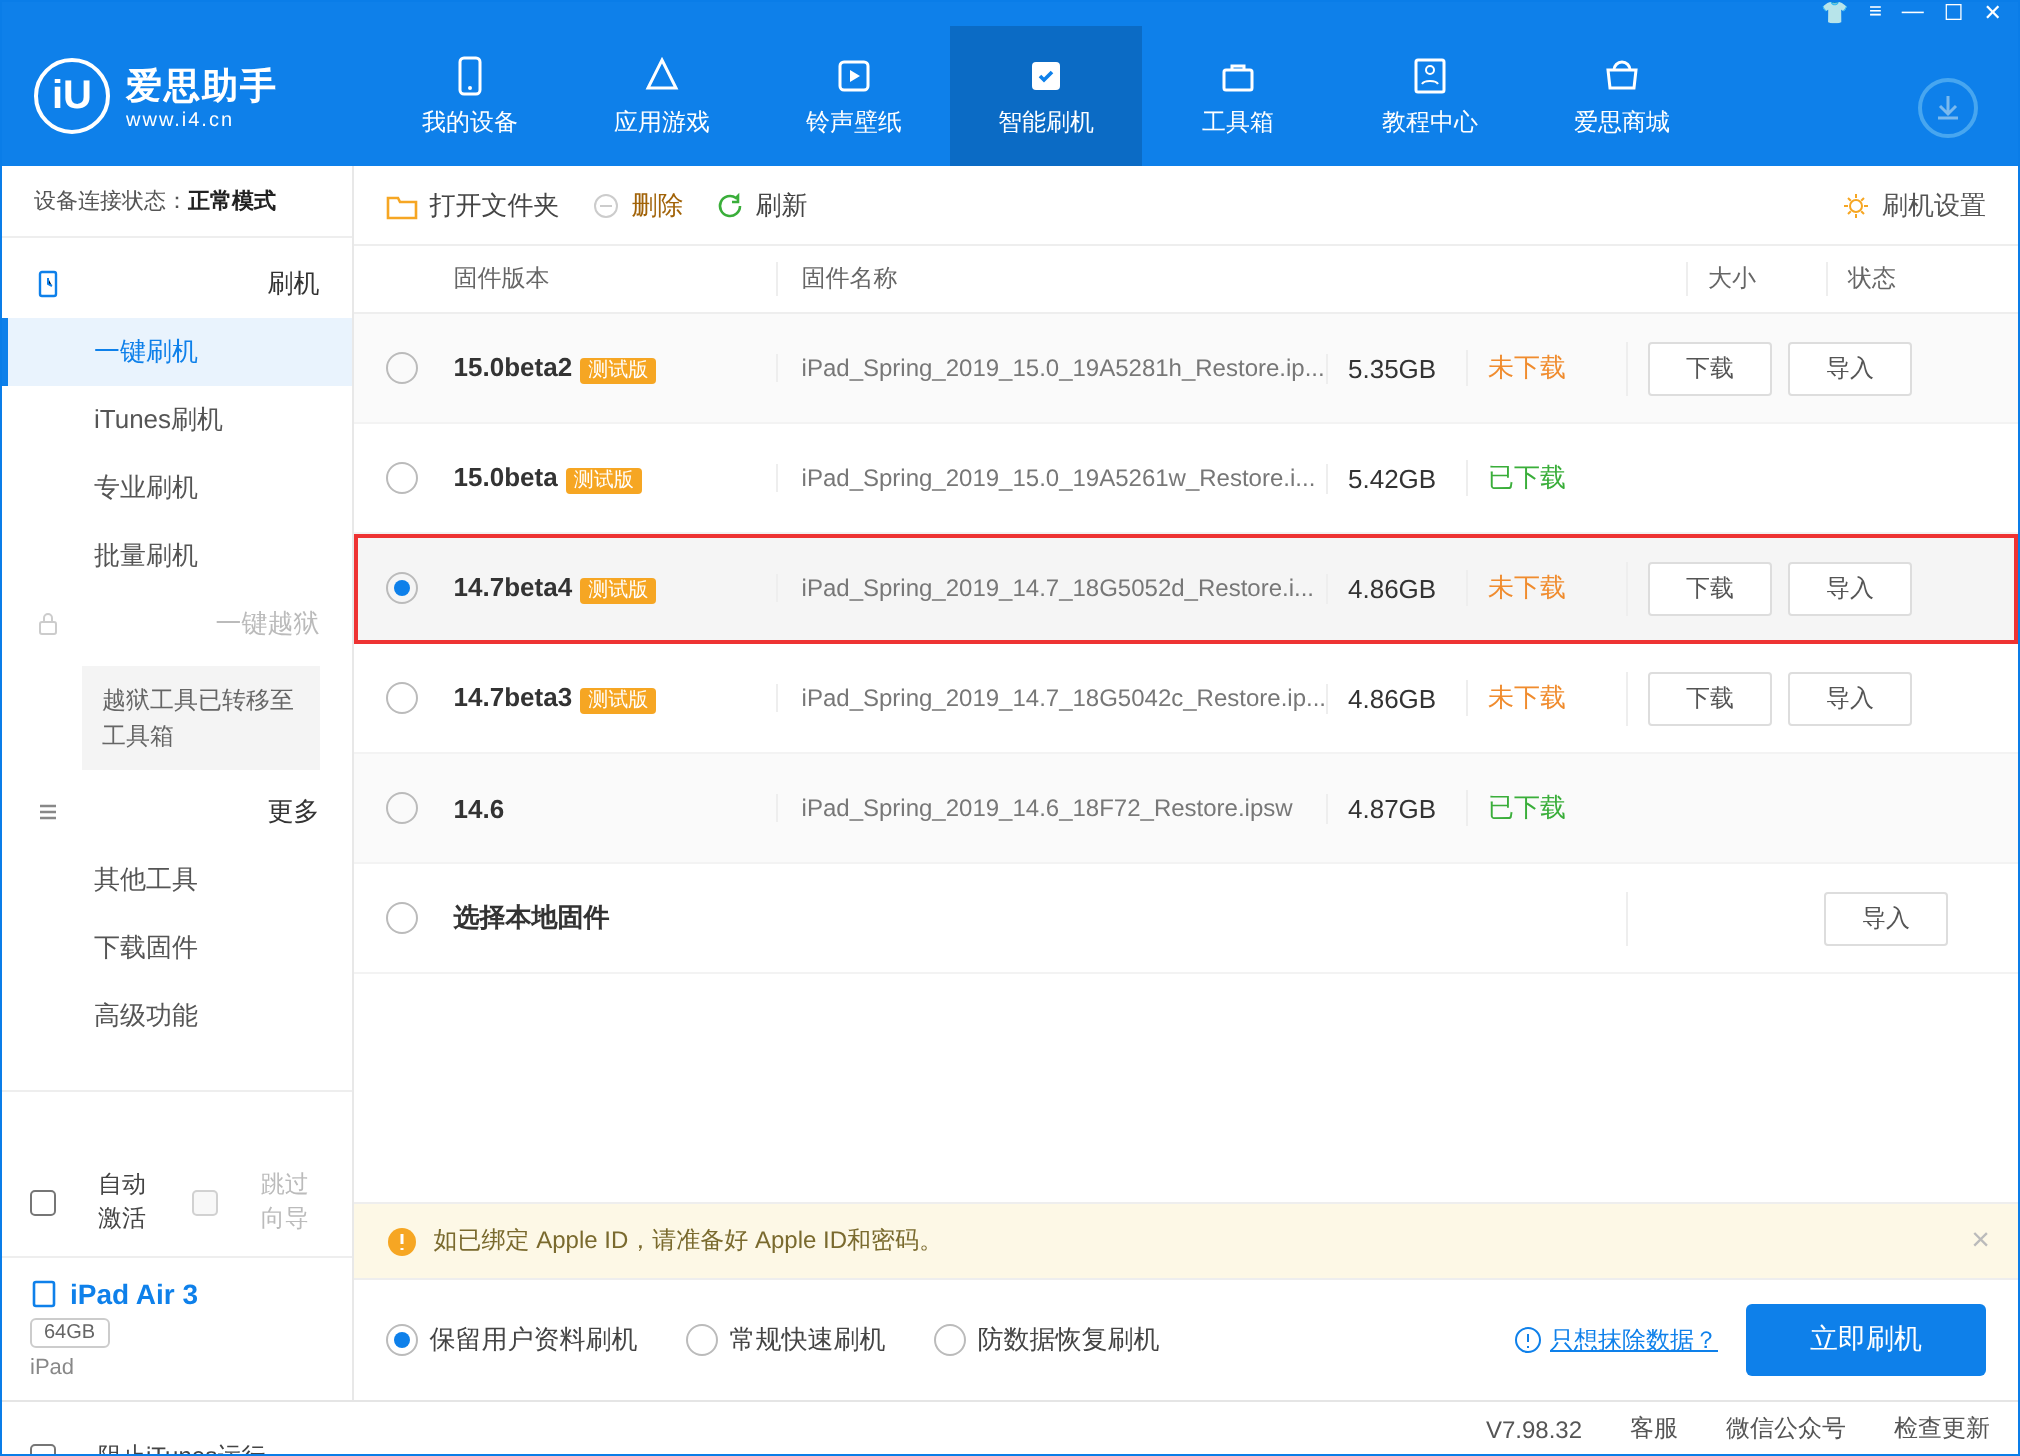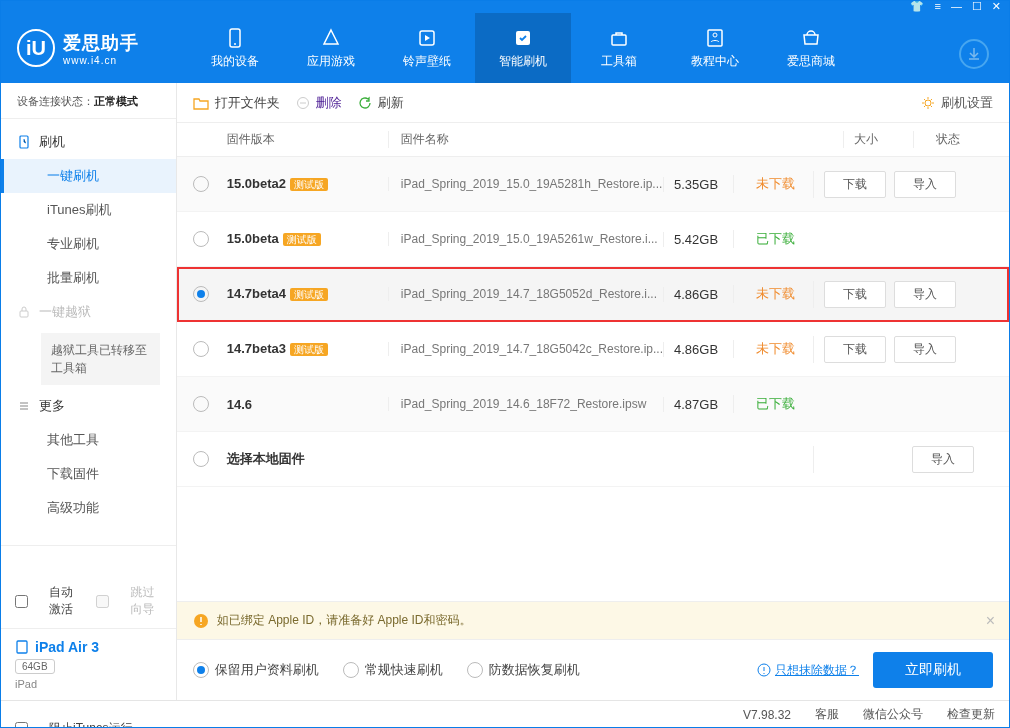--- a/index.html
+++ b/index.html
@@ -17,44 +17,44 @@
 .navtab { width: 96px; display: flex; flex-direction: column; align-items: center; justify-content: center; color: #fff; font-size: 12px; gap: 4px; cursor: pointer; }
 .navtab.active { background: #0b6bc5; }
 .navtab .ico { width: 22px; height: 22px; display: flex; align-items: center; justify-content: center; }
 .header-right { position: absolute; right: 20px; top: 26px; }
 .circle-btn { width: 30px; height: 30px; border: 2px solid #47a6f0; border-radius: 50%; display: flex; align-items: center; justify-content: center; cursor: pointer; }
 .body { display: flex; height: 617px; }
 .sidebar { width: 195px; border-right: 1px solid #e8e8e8; display: flex; flex-direction: column; }
 .conn-status { height: 36px; line-height: 36px; padding-left: 16px; font-size: 11px; color: #555; border-bottom: 1px solid #eee; }
 .conn-status b { color: #222; }
 .side-menu { flex: 1; overflow: auto; padding-top: 6px; }
-.side-group { padding: 8px 16px; font-size: 13px; color: #333; display: flex; align-items: center; gap: 8px; cursor: pointer; }
+.side-group { padding: 8px 16px; font-size: 13px; color: #333; display: flex; align-items: center; gap: 8px; cursor: pointer; justify-content: space-between; }
 .side-group .gico { width: 14px; height: 14px; }
 .side-item { padding: 8px 16px 8px 46px; font-size: 13px; color: #555; cursor: pointer; }
 .side-item.active { background: #e9f3fd; color: #0e80ea; border-left: 3px solid #0e80ea; padding-left: 43px; }
 .side-note { margin: 4px 16px 4px 40px; background: #f4f4f4; padding: 8px 10px; font-size: 12px; color: #666; line-height: 1.5; }
 .side-bottom { border-top: 1px solid #eee; padding: 10px 14px; }
 .chk { display: flex; align-items: center; gap: 21px; font-size: 12px; color: #444; margin-top: 28px; }
 .chk input { width: 13px; height: 13px; }
 .chk.dim { color: #bbb; }
 .device-box { border-top: 1px solid #eee; padding: 10px 14px; }
 .device-name { color: #0e80ea; font-size: 14px; font-weight: bold; display: flex; align-items: center; gap: 6px; }
 .device-tag { display: inline-block; border: 1px solid #ccc; border-radius: 3px; padding: 1px 6px; font-size: 10px; color: #666; margin-top: 4px; }
 .device-sub { font-size: 11px; color: #888; margin-top: 4px; }
 .main { flex: 1; display: flex; flex-direction: column; position: relative; }
 .toolbar { height: 40px; display: flex; align-items: center; padding: 0 16px; border-bottom: 1px solid #eee; gap: 16px; }
 .tb-btn { display: flex; align-items: center; gap: 6px; font-size: 13px; color: #444; cursor: pointer; }
-.tb-btn.disabled { color: #4c1d95; }
+.tb-btn.disabled { color: #a16207; }
 .tb-right { margin-left: auto; display: flex; align-items: center; gap: 6px; color: #555; cursor: pointer; }
 .thead { height: 34px; display: flex; align-items: center; padding: 0 16px; font-size: 12px; color: #666; border-bottom: 1px solid #eee; }
 .col-radio { width: 30px; }
 .col-ver { width: 165px; padding-left: 4px; }
 .col-name { flex: 1; border-left: 1px solid #eee; padding-left: 12px; }
 .col-size { width: 70px; border-left: 1px solid #eee; padding-left: 10px; }
-.col-status { width: 80px; border-left: 1px solid #eee; padding-left: 22px; }
+.col-status { width: 80px; border-left: 1px solid #eee; padding-left: 10px; }
 .col-ops { width: 180px; border-left: 1px solid #eee; padding-left: 10px; }
 .row { height: 55px; display: flex; align-items: center; padding: 0 16px; border-bottom: 1px solid #f3f3f3; font-size: 13px; }
 .row:nth-child(odd) { background: #fafafa; }
 .row.highlight { outline: 2px solid #e33; outline-offset: -2px; background: #f5f5f5; }
 .radio { width: 16px; height: 16px; border: 1px solid #bbb; border-radius: 50%; display: flex; align-items: center; justify-content: center; cursor: pointer; }
 .radio.sel::after { content: ""; width: 8px; height: 8px; background: #0e80ea; border-radius: 50%; }
 .badge { background: #f6a623; color: #fff; font-size: 10px; padding: 1px 4px; border-radius: 2px; margin-left: 4px; }
 .fname { color: #777; font-size: 12px; }
 .st-no { color: #f08c2e; }
 .st-yes { color: #3aae3a; }

